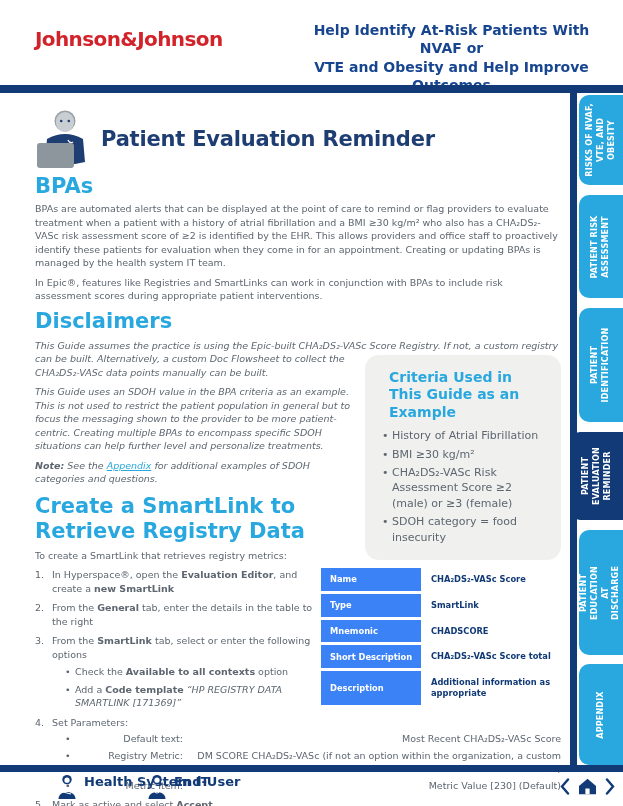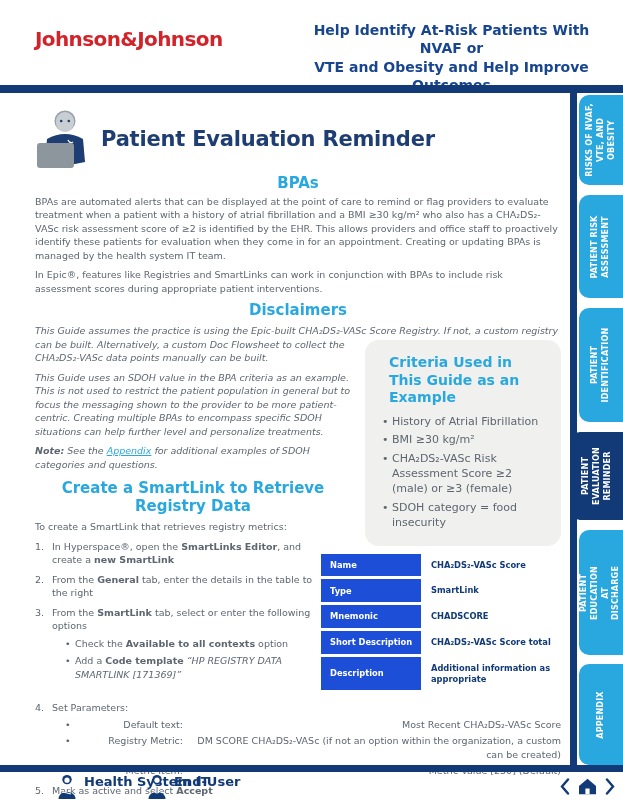--- a/index.html
+++ b/index.html
@@ -16,37 +16,37 @@
   .tab{position:absolute;left:579px;width:44px;background:#29a8df;border-radius:10px 0 0 10px;}
   .tab.active{left:570px;width:53px;background:#113a76;}
   .tab .rot{position:absolute;top:50%;left:50%;transform:translate(-50%,-50%) rotate(-90deg);
         color:#fff;font-weight:bold;font-size:8px;line-height:1.35;text-align:center;
         letter-spacing:0.2px;}
   
   .content{position:absolute;left:35px;top:110px;width:526px;color:#5d6670;
         font-size:9.5px;line-height:1.42;}
   .hero{display:flex;align-items:center;gap:12px;height:60px;margin-bottom:0;}
   .h1{font-size:21px;font-weight:bold;color:#1e3d72;letter-spacing:-0.2px;}
-  .h2{color:#29a8df;font-size:15px;font-weight:bold;line-height:1.2;margin:6px 0 5px;text-align:center;}
+  .h2{color:#29a8df;font-size:21px;font-weight:bold;line-height:1.2;margin:6px 0 5px;}
   .h2.tight{margin-top:4px;margin-bottom:3px;}
   .para{margin:0 0 6px;}
   .i{font-style:italic;}
   .b{font-weight:bold;}
   .link{color:#29a8df;text-decoration:underline;cursor:pointer;}
   
   .fl-sp{float:right;width:1px;height:16px;}
   .fl-box{float:right;clear:right;width:210px;padding:0 0 8px 14px;box-sizing:border-box;}
   .criteria-box{background:#f0f0ee;border-radius:14px;padding:14px 13px 12px 16px;}
   .criteria-title{color:#29a8df;font-size:14px;font-weight:bold;line-height:1.25;margin:0 8px 7px;}
   .crit-li{position:relative;padding-left:11px;margin-bottom:3px;font-size:11px;line-height:1.4;}
   .crit-li:before{content:"\2022";position:absolute;left:1px;}
   
   .tbl-holder{float:right;clear:right;width:240px;margin:0 0 8px 8px;}
   .tbl-row{display:flex;margin-bottom:3px;}
-  .tbl-label{width:100px;box-sizing:border-box;background:#1d4ed8;color:#fff;font-weight:bold;
+  .tbl-label{width:100px;box-sizing:border-box;background:#3b82f6;color:#fff;font-weight:bold;
         font-size:8.3px;padding:6px 4px 6px 9px;display:flex;align-items:center;line-height:1.25;}
   .tbl-value{flex:1;color:#113a76;font-weight:bold;font-size:8.3px;
         padding:6px 2px 6px 10px;display:flex;align-items:center;line-height:1.3;}
   
   .step{display:flex;margin-bottom:6px;}
   .step-num{flex:0 0 17px;}
   .step-body{flex:1;}
   .sub-bullet{position:relative;padding-left:11px;margin:4px 0 0 12px;}
   .sub-bullet:before{content:"\2022";position:absolute;left:1px;}
   .param-row{position:relative;display:flex;padding-left:11px;margin:3px 0 0 12px;text-align:right;}
@@ -155,21 +155,21 @@
       <div class="tbl-row">
         <div class="tbl-label">Description</div>
         <div class="tbl-value">Additional information as appropriate</div>
       </div>
     </div>
 
     <div class="para">To create a SmartLink that retrieves registry metrics:</div>
 
     <div class="step">
       <div class="step-num">1.</div>
-      <div class="step-body"><span>In Hyperspace®, open the </span><span class="b">SmartLinks Editor</span><span>, and create a </span><span class="b">new SmartLink</span></div>
+      <div class="step-body"><span>In Hyperspace®, open the </span><span class="b">Evaluation Editor</span><span>, and create a </span><span class="b">new SmartLink</span></div>
     </div>
     <div class="step">
       <div class="step-num">2.</div>
       <div class="step-body"><span>From the </span><span class="b">General</span><span> tab, enter the details in the table to the right</span></div>
     </div>
     <div class="step">
       <div class="step-num">3.</div>
       <div class="step-body">
         <div><span>From the </span><span class="b">SmartLink</span><span> tab, select or enter the following options</span></div>
         <div class="sub-bullet"><span>Check the </span><span class="b">Available to all contexts</span><span> option</span></div>

